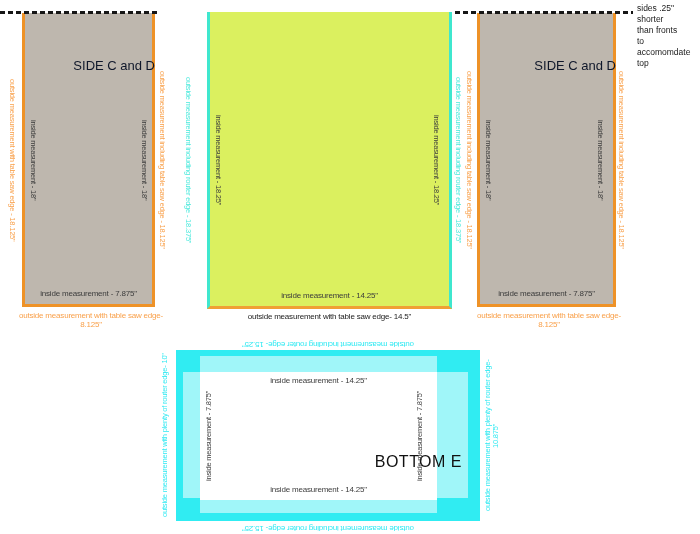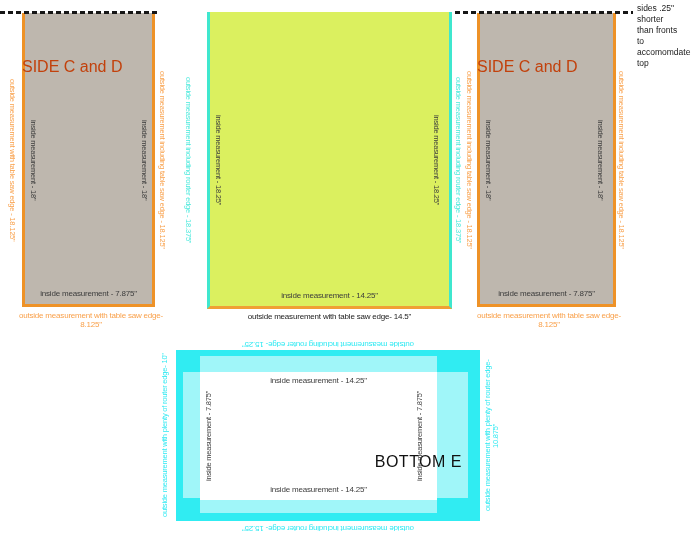--- a/index.html
+++ b/index.html
@@ -19,21 +19,21 @@
   .dash-right{left:455px;top:11px;width:178px;}
   
   .t{position:absolute;font-size:8px;letter-spacing:-0.2px;color:#3c3c3c;text-align:center;line-height:1.1;}
   .vd{position:absolute;writing-mode:vertical-rl;text-align:center;font-size:7.5px;letter-spacing:-0.2px;color:#3c3c3c;line-height:1;}
   .vu{position:absolute;writing-mode:vertical-rl;transform:rotate(180deg);text-align:center;font-size:7.5px;letter-spacing:-0.2px;color:#3c3c3c;line-height:1;}
   .r180{transform:rotate(180deg);}
   .orange{color:#f9a04a;}
   .teal{color:#49e9dc;}
   .bcyan{color:#2fe9f2;}
   .ink{color:#222222;}
-  .ptitle{position:absolute;font-size:16px;color:#c2410c;text-align:left;}
+  .ptitle{position:absolute;font-size:13px;color:#0f172a;text-align:right;}
   .betitle{position:absolute;font-size:16px;color:#111111;text-align:right;letter-spacing:0.5px;margin-top:44px;}
   .note{position:absolute;left:637px;top:3px;width:62px;font-size:8.5px;line-height:1.3;color:#1a1a1a;white-space:pre-line;}
   
   .be-outer{left:176px;top:350px;width:304px;height:171px;background:#30ecf2;}
   .be-light{left:183px;top:356px;width:285px;height:157px;background:#a0f6f9;}
   .be-white{left:200px;top:372px;width:237px;height:128px;background:#ffffff;}
   .blk{position:absolute;background:#30ecf2;}
 </style>
 </head>
 <body>

